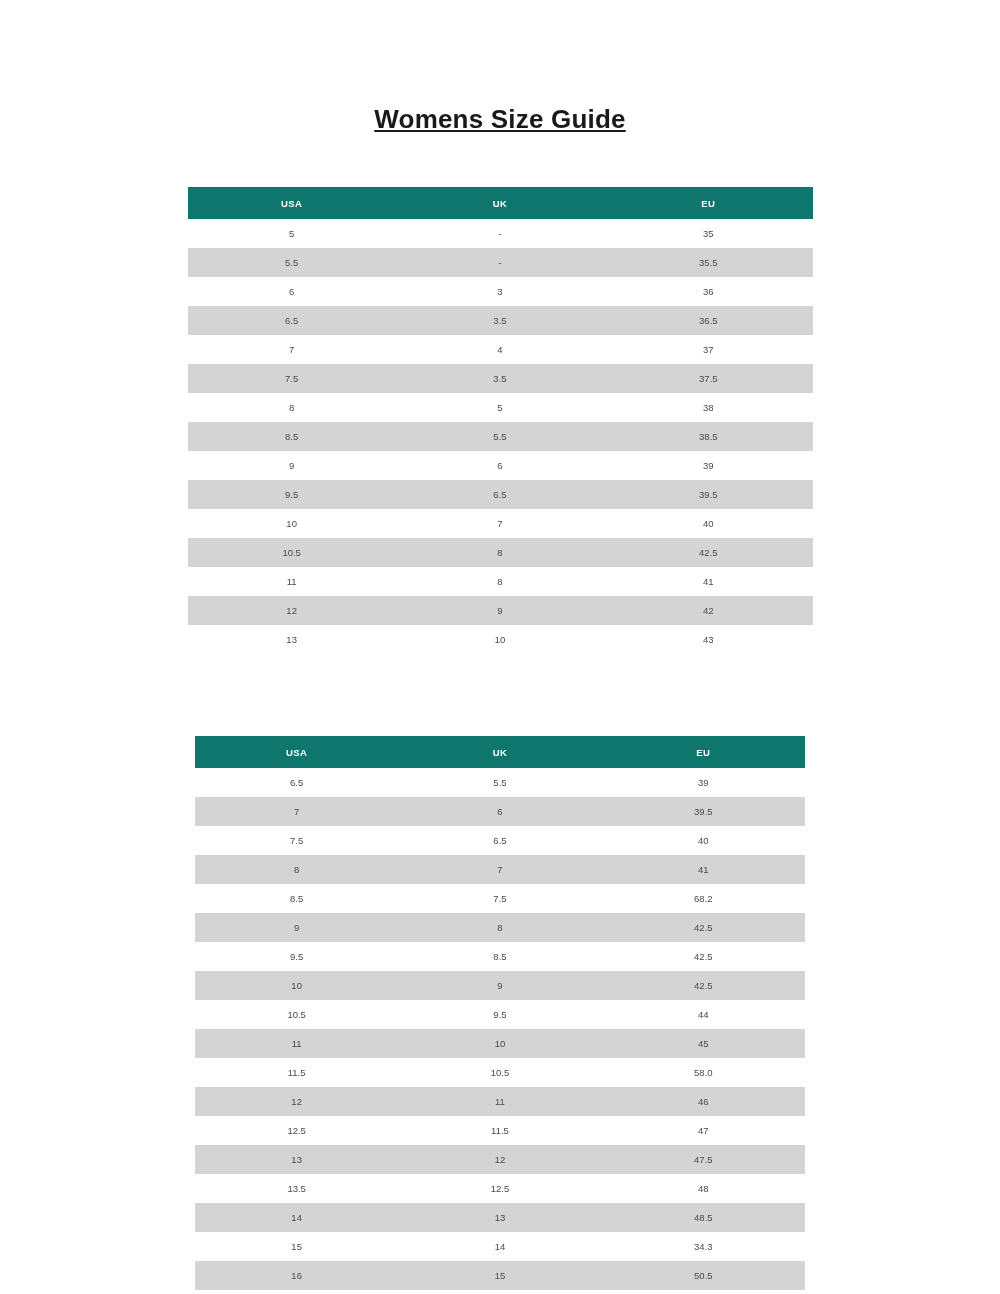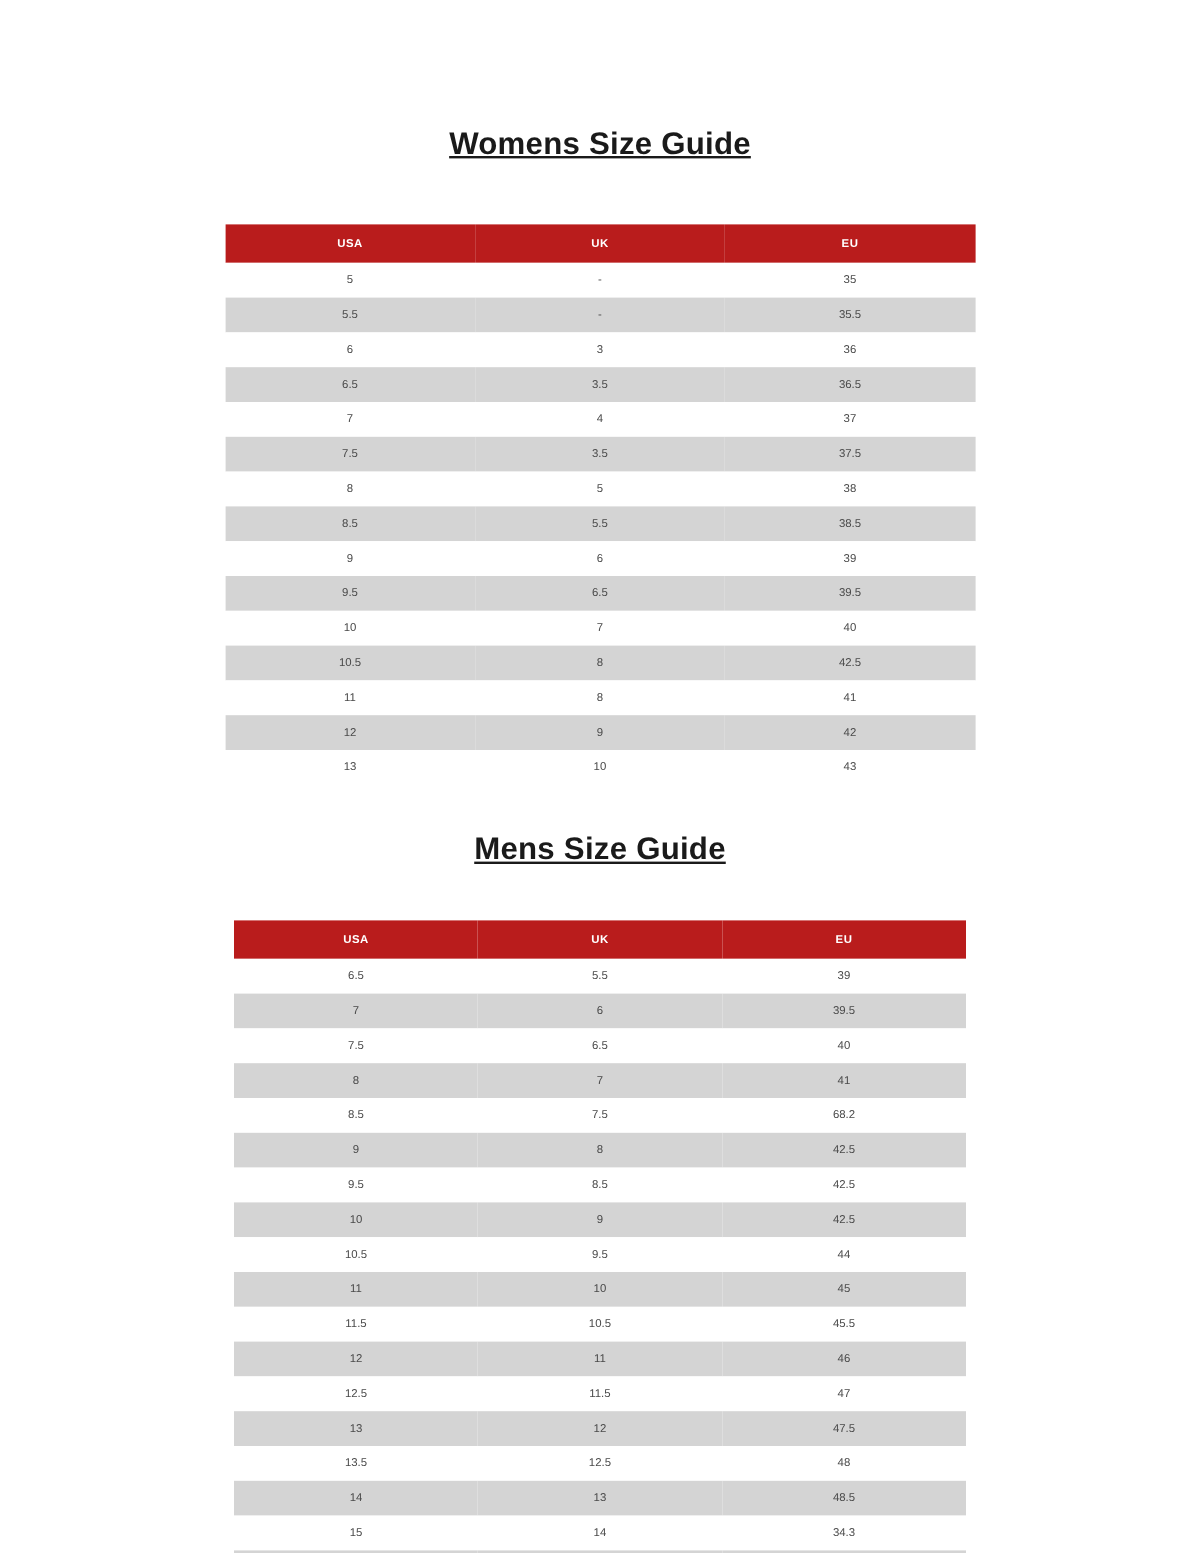--- a/index.html
+++ b/index.html
@@ -40,21 +40,21 @@
   }
   table.womens {
     width: 625px;
     margin-top: 52px;
   }
   table.mens {
     width: 610px;
     margin-top: 44px;
   }
   thead th {
-    background: #b91c1c;
+    background: #0f766e;
     color: #ffffff;
     font-size: 9.5px;
     font-weight: bold;
     letter-spacing: 0.4px;
     height: 30px;
     text-align: center;
     vertical-align: middle;
   }
   tbody td {
     font-size: 9.5px;
@@ -160,21 +160,20 @@
           <td>13</td>
           <td>10</td>
           <td>43</td>
         </tr>
       </tbody>
     </table>
   </div>
 
   <div class="spacer-mens"></div>
 
-  <h1 class="section-title">Mens Size Guide</h1>
 
   <div class="table-wrap">
     <table class="mens">
       <thead>
         <tr>
           <th style="width:33.33%">USA</th>
           <th style="width:33.33%">UK</th>
           <th style="width:33.34%">EU</th>
         </tr>
       </thead>
@@ -225,21 +224,21 @@
           <td>44</td>
         </tr>
         <tr class="alt">
           <td>11</td>
           <td>10</td>
           <td>45</td>
         </tr>
         <tr>
           <td>11.5</td>
           <td>10.5</td>
-          <td>45.5</td>
+          <td>58.0</td>
         </tr>
         <tr class="alt">
           <td>12</td>
           <td>11</td>
           <td>46</td>
         </tr>
         <tr>
           <td>12.5</td>
           <td>11.5</td>
           <td>47</td>

